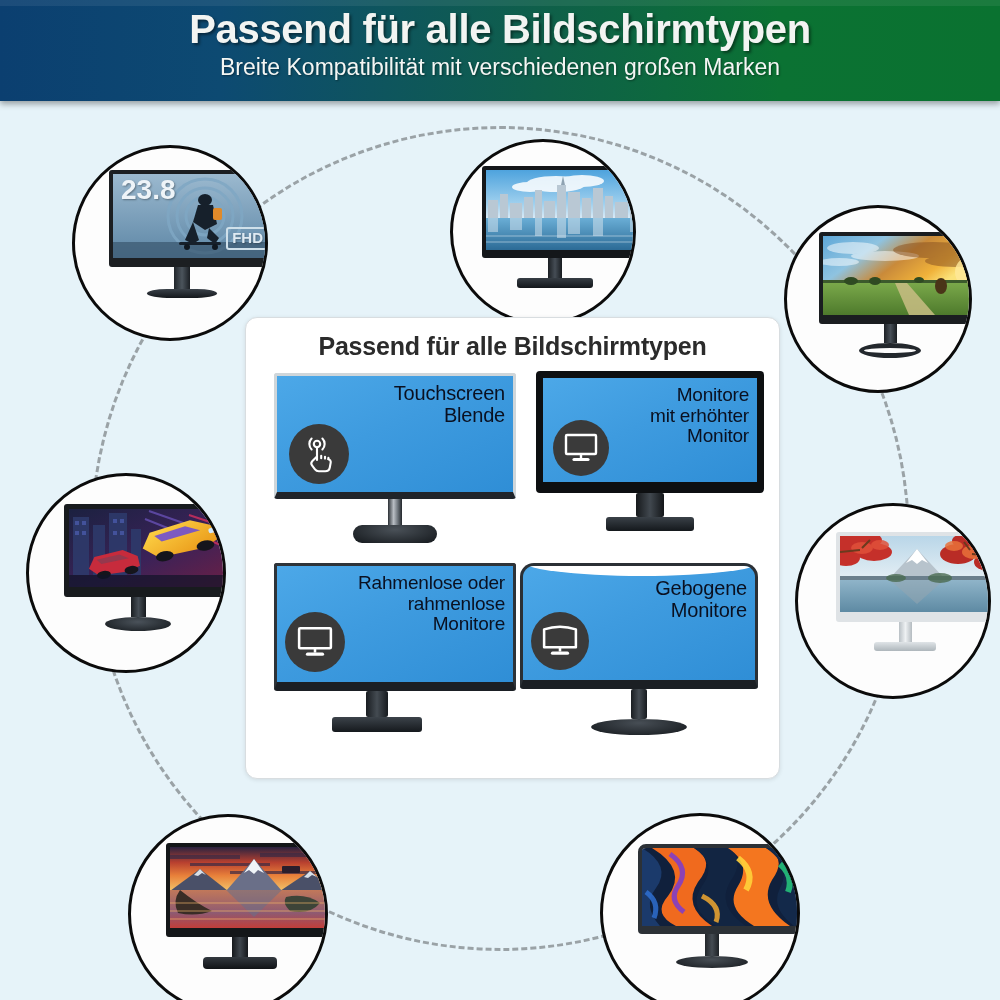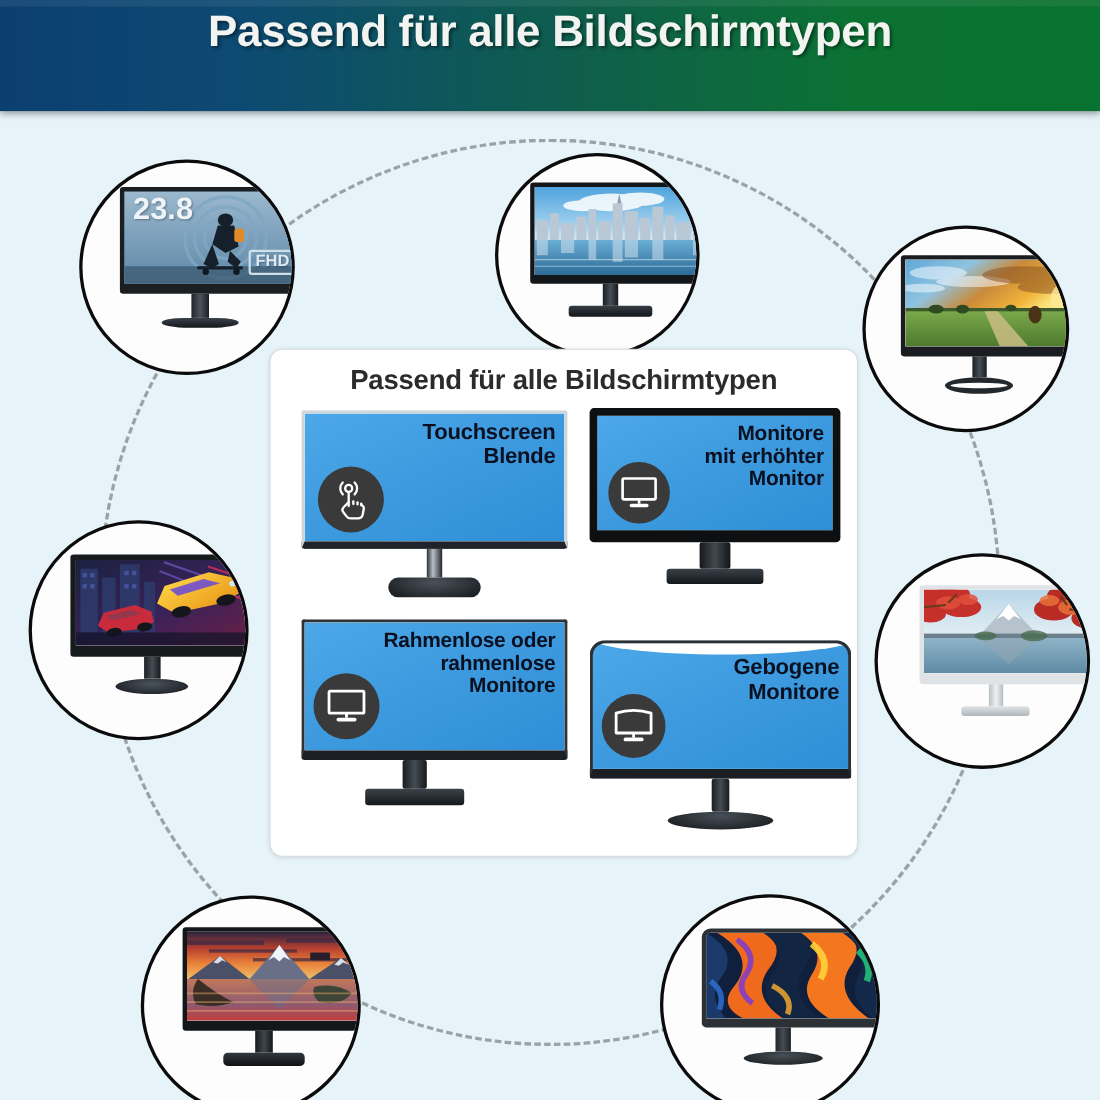--- a/index.html
+++ b/index.html
@@ -87,21 +87,21 @@
 
   
   .scr {
     position:relative;
     background:linear-gradient(155deg,#4ca8e8 0%,#3e9bdf 45%,#2f8ed6 100%);
     overflow:hidden;
   }
   .scr-text {
     position:absolute; right:8px; top:7px;
     text-align:right;
-    font-size:20px; font-weight:bold; color:#0a1020;
+    font-size:20px; font-weight:normal; color:#0a1020;
     line-height:1.08;
     letter-spacing:-.2px;
     max-width:86%;
   }
   .badge {
     position:absolute;
     border-radius:50%;
     background:#3a3a3a;
     display:flex; align-items:center; justify-content:center;
   }
@@ -109,20 +109,21 @@
 
   
   .neck { margin:0 auto; background:linear-gradient(90deg,#1f1f1f,#4a4a4a 45%,#202020); }
   .foot { margin:0 auto; background:linear-gradient(180deg,#3c3c3c,#1b1b1b); }
 </style>
 </head>
 <body>
 
 <div id="header">
   <div id="hdr-title">Passend für alle Bildschirmtypen</div>
+  <div id="hdr-sub">Breite Kompatibilität mit verschiedenen großen Marken</div>
 </div>
 
 <div id="stage">
 
   <div id="dashed-ellipse"></div>
 
   <div class="bubble" style="left:72px; top:44px; width:196px; height:196px;">
     <div class="bubble-inner">
       <div class="pm" style="top:22px; width:170px;">
         <div class="pm-screen" style="width:170px;height:97px;border:4px solid #1c1f22;border-bottom-width:9px;border-radius:3px;background:#6e92ae;">
@@ -530,21 +531,21 @@
               <rect x="2" y="2" width="30" height="19" rx="1"></rect>
               <line x1="17" y1="21" x2="17" y2="25"></line>
               <line x1="10" y1="26.5" x2="24" y2="26.5" stroke-width="3.2" stroke-linecap="round"></line>
             </svg>
           </div>
         </div>
         <div class="neck" style="width:22px;height:26px;border-radius:2px;background:linear-gradient(90deg,#191d21,#444b52 50%,#161a1e);"></div>
         <div class="foot" style="width:90px;height:15px;border-radius:3px;background:linear-gradient(180deg,#3c434a,#15191d);"></div>
       </div>
 
-      <div class="card" style="left:272px; top:196px; width:238px;margin-top:19px;">
+      <div class="card" style="left:256px; top:196px; width:238px;">
         <div class="scr" style="width:238px;height:126px;border:3px solid #2b3035;border-bottom:9px solid #1b1f24;
                     border-radius:14px 14px 3px 3px;">
           <div style="position:absolute;left:-4px;top:-6px;width:246px;height:16px;background:#ffffff;border-radius:0 0 50% 50%/0 0 100% 100%;"></div>
           <div class="scr-text" style="top:12px;">
             <div>Gebogene</div>
             <div>Monitore</div>
           </div>
           <div class="badge" style="left:8px; bottom:10px; width:58px; height:58px;">
             <svg width="36" height="32" viewBox="0 0 34 30" fill="none" stroke="#ffffff" stroke-width="2.4" stroke-linejoin="round">
               <path d="M2 4 Q17 -1 32 4 L32 21 L2 21 Z"></path>

